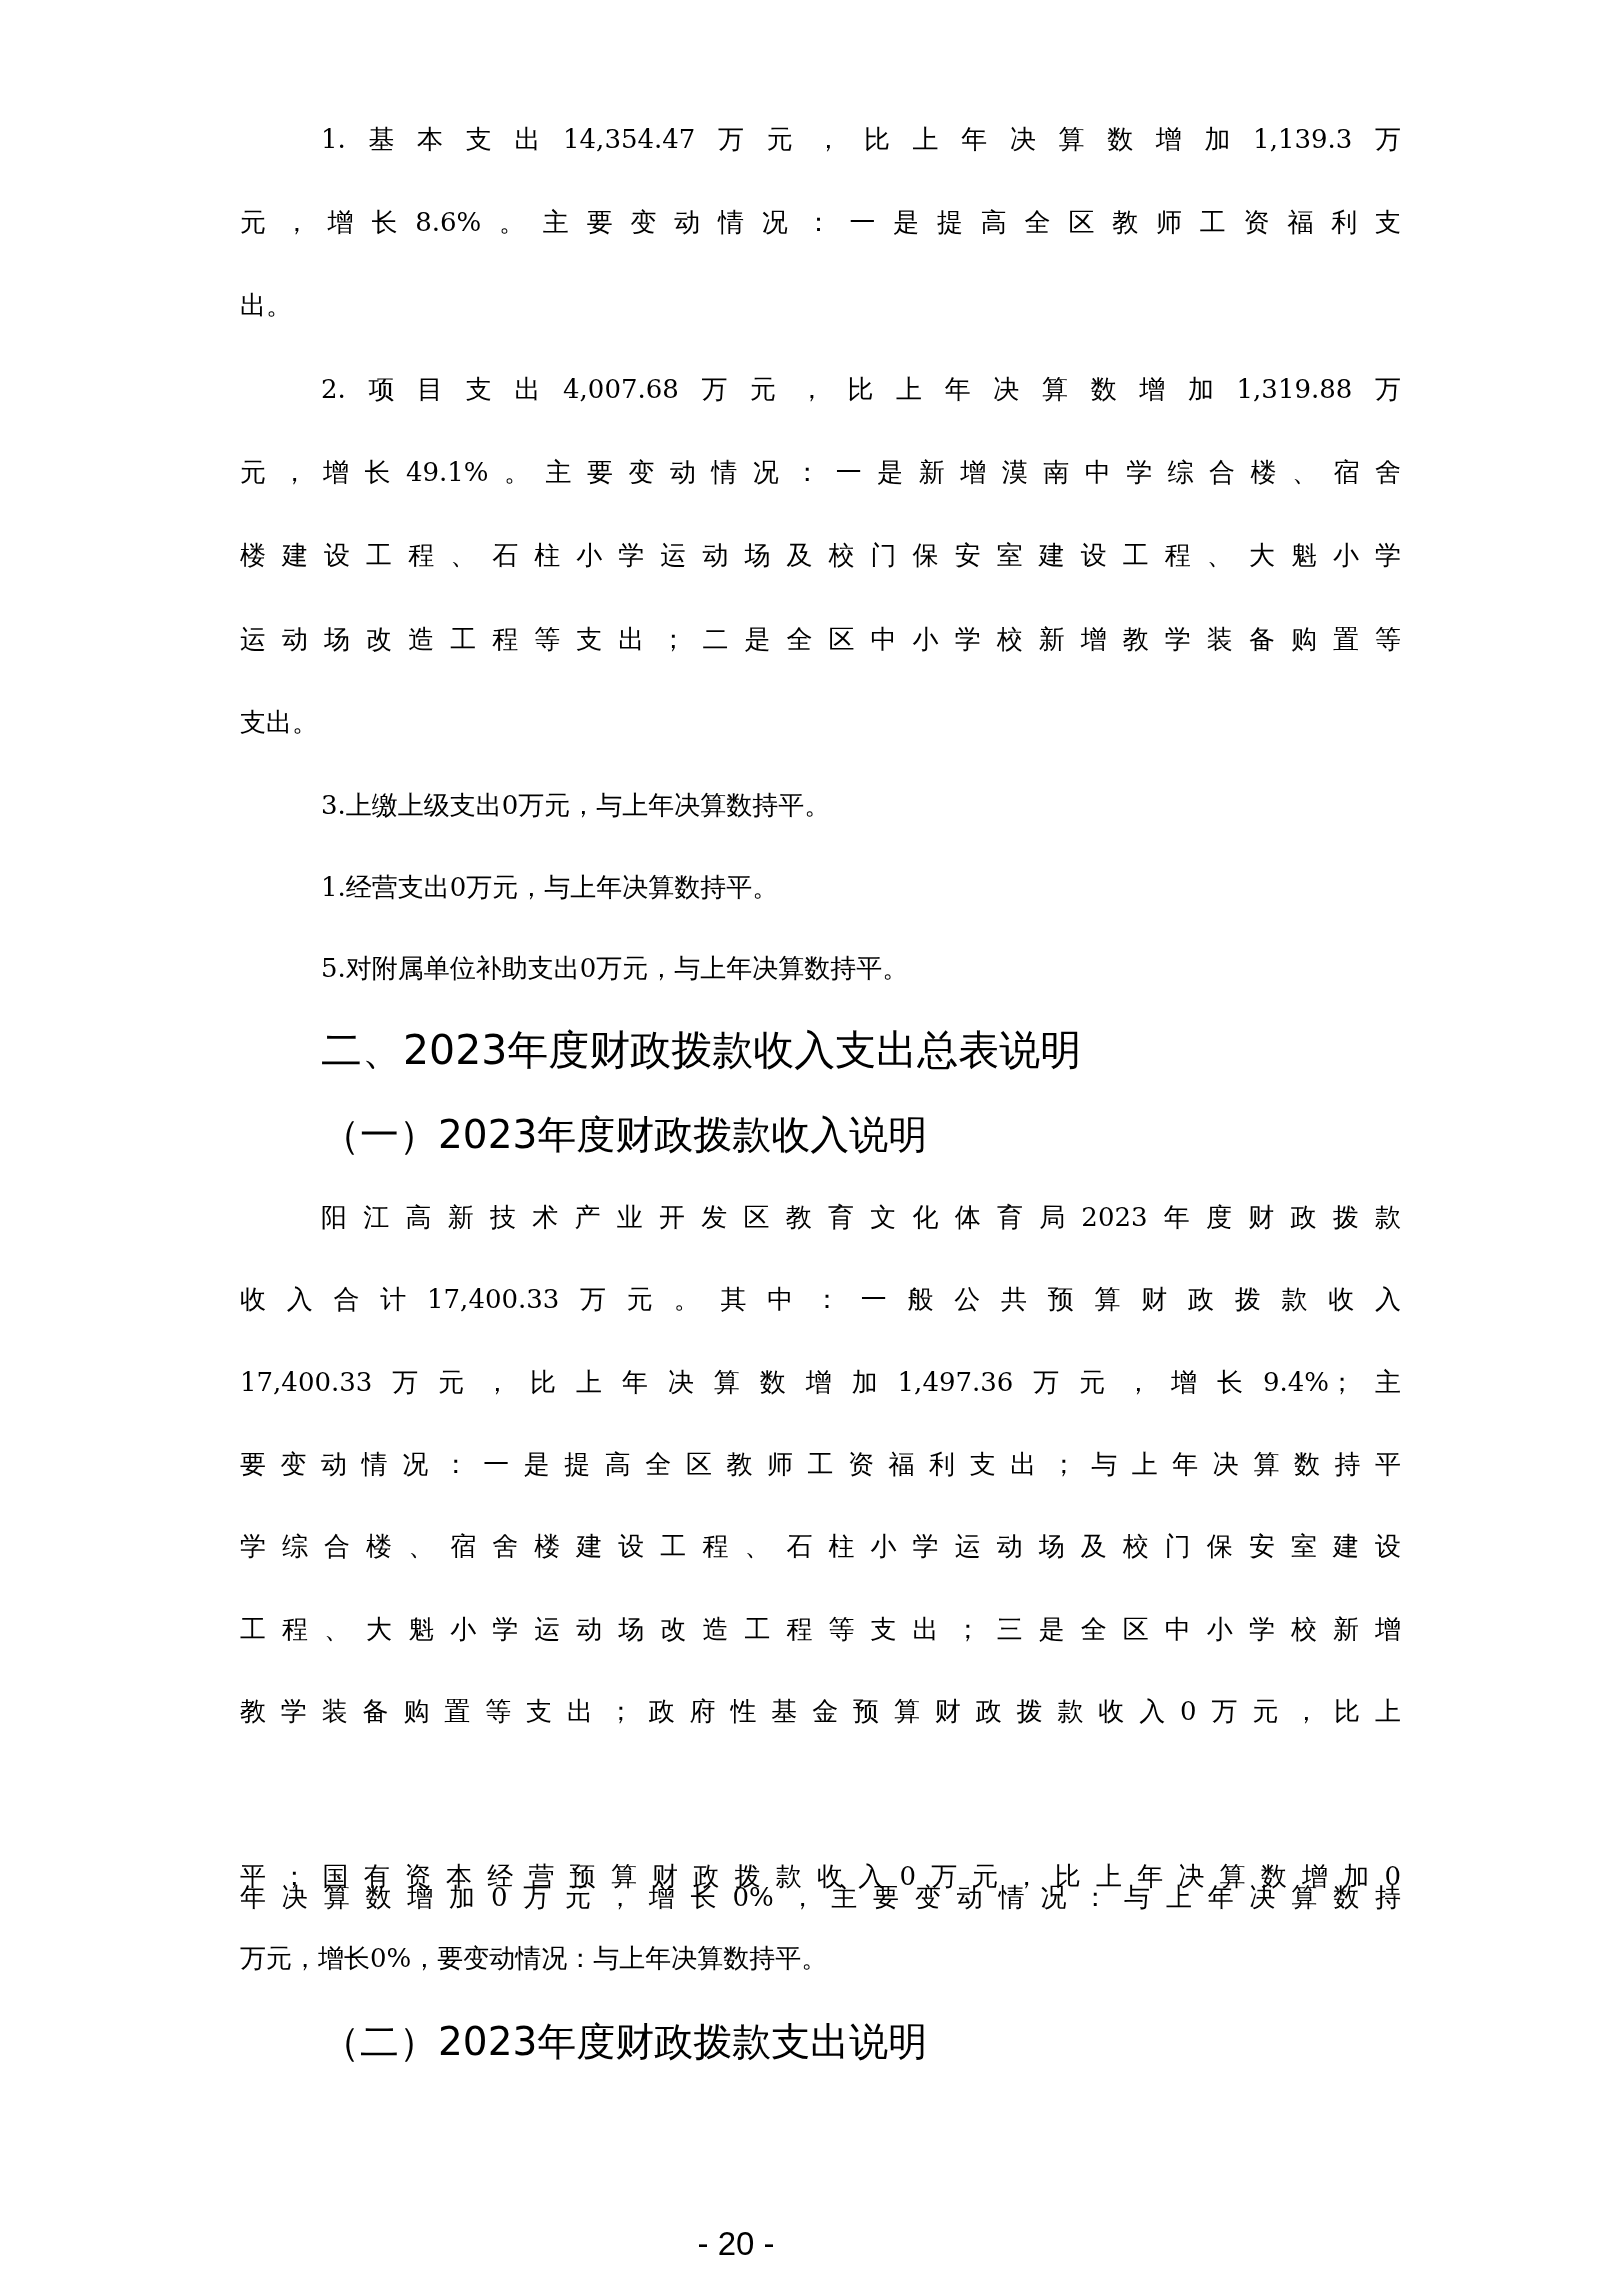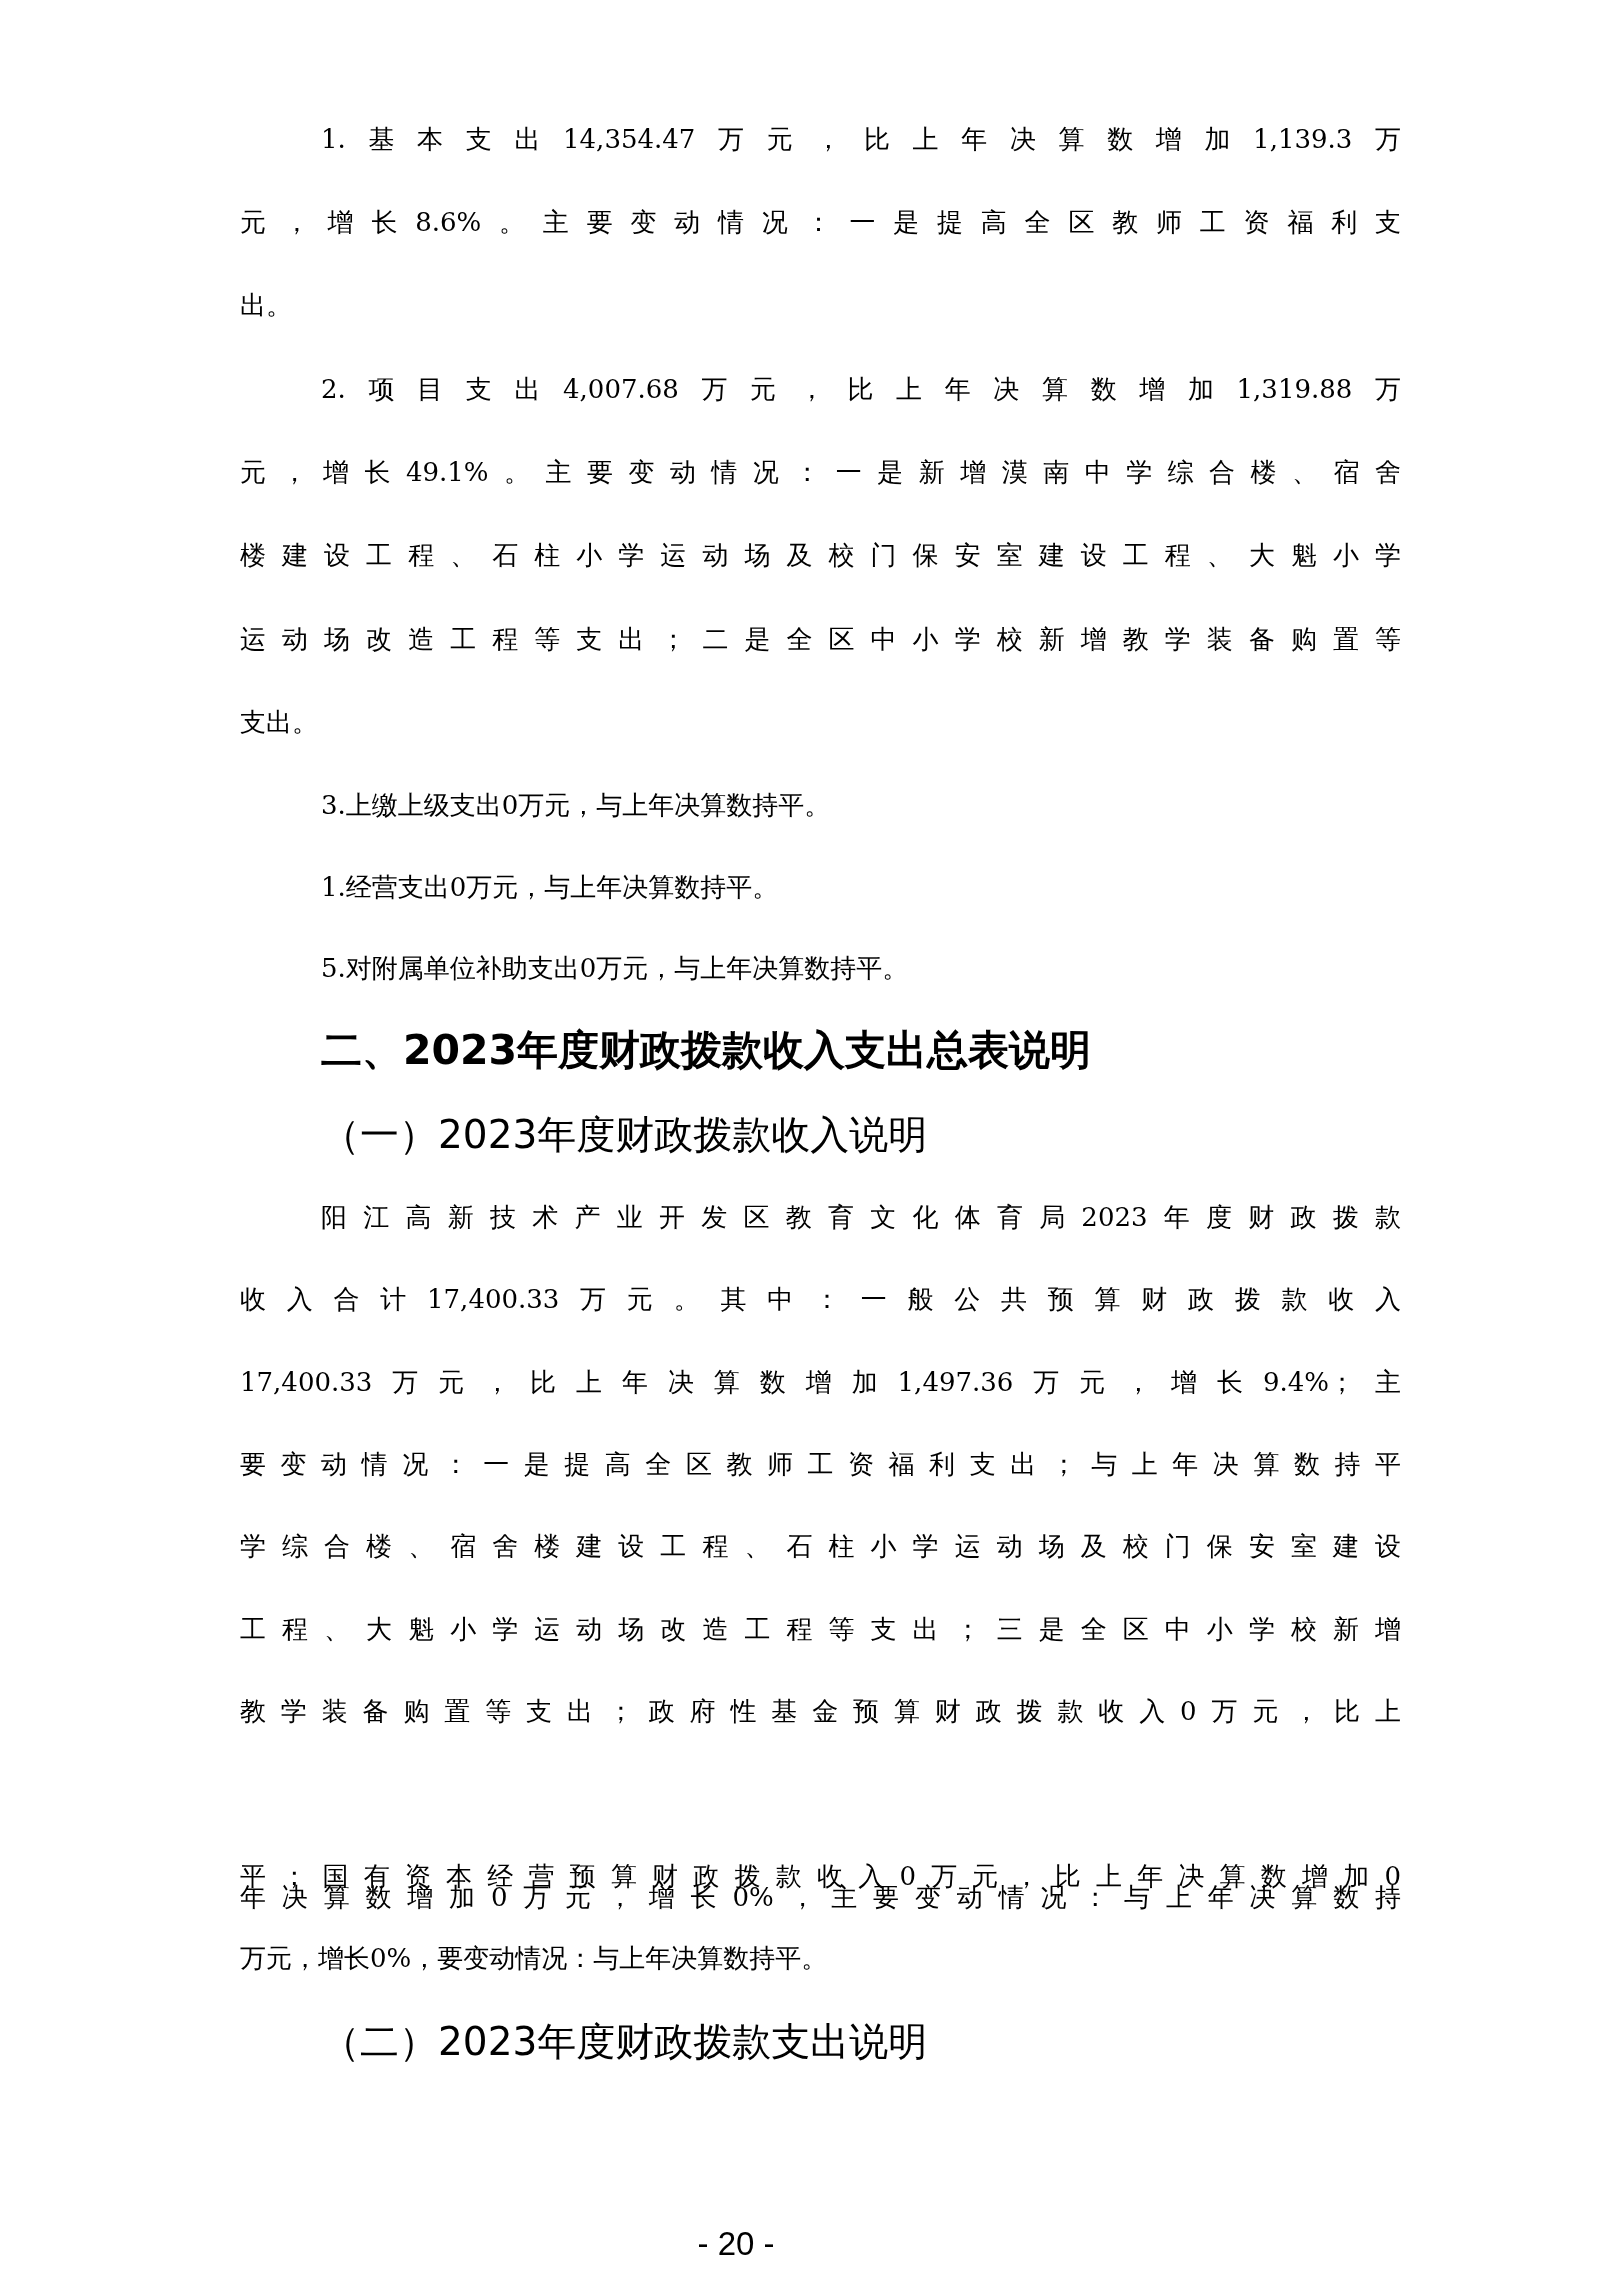--- a/index.html
+++ b/index.html
@@ -3,21 +3,21 @@
 <meta charset="utf-8">
 <style>
   html, body { margin:0; padding:0; background:#ffffff; }
   body { width:1621px; height:2293px; position:relative; overflow:hidden;
          font-family:"DejaVu Serif","Liberation Serif",serif; color:#000; }
   .line { position:absolute; left:240px; width:1161px; height:59px;
           font-size:26px; line-height:59px; white-space:nowrap;
           text-align:justify; text-align-last:justify; }
   .line.indent { left:321px; width:1080px; }
   .line.short { text-align-last:left; }
-  .h1 { position:absolute; left:321px; font-size:41px; line-height:59px; font-weight:bold;
+  .h1 { position:absolute; left:321px; font-size:41px; line-height:59px; font-weight:normal;
         font-family:"DejaVu Sans","Liberation Sans",sans-serif; white-space:nowrap; }
   .h2 { position:absolute; left:321px; font-size:39px; line-height:59px; font-weight:normal;
         font-family:"DejaVu Sans","Liberation Sans",sans-serif; white-space:nowrap; }
   .pagenum { position:absolute; left:0; width:1472px; top:2225px; text-align:center;
              font-size:33px; font-family:"Liberation Sans","DejaVu Sans",sans-serif; }
 </style>
 </head>
 <body>
 
 <div>

